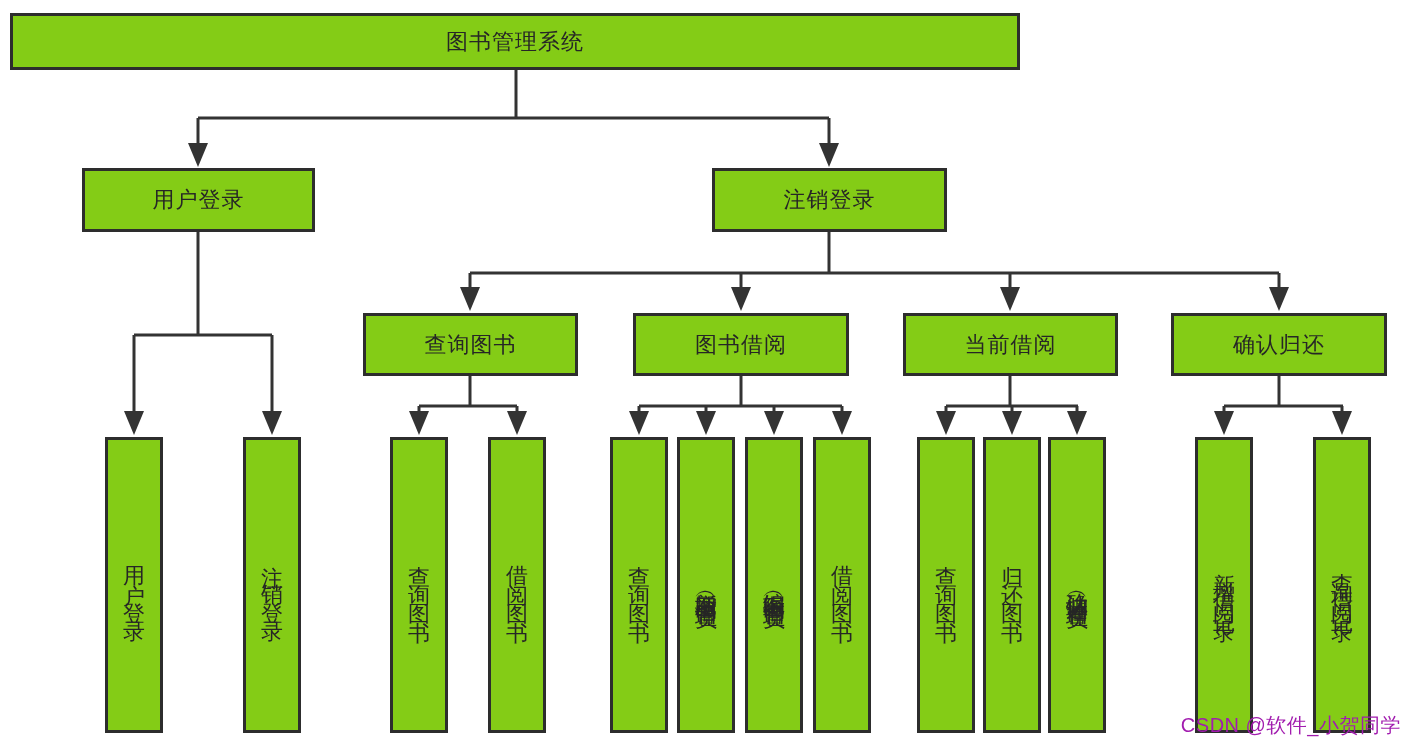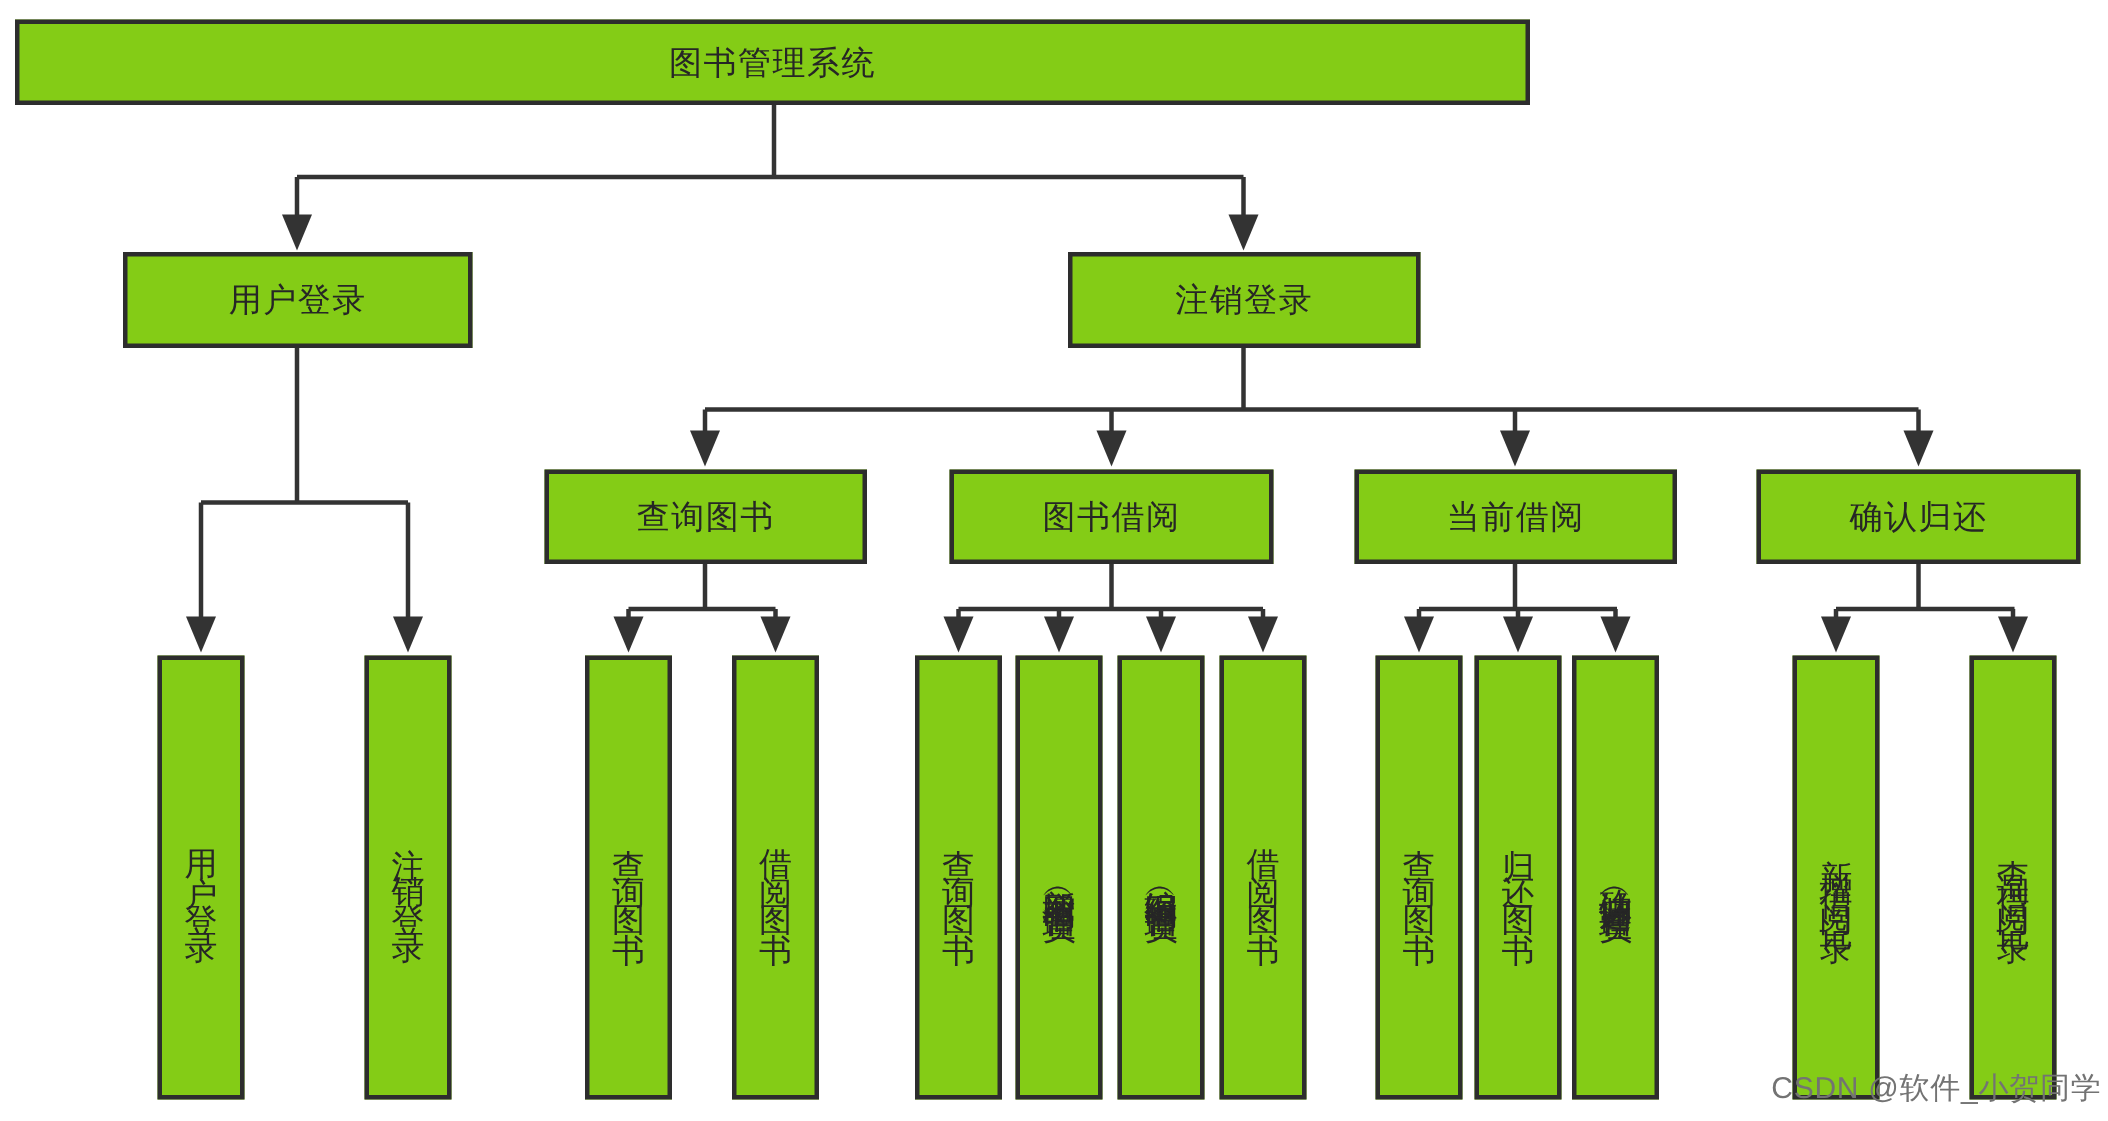--- a/index.html
+++ b/index.html
@@ -41,21 +41,21 @@
     white-space: nowrap;
   }
   .sp-lg { letter-spacing: 0.85em; }
   .sp-md { letter-spacing: 0.45em; }
   .sp-sm { letter-spacing: 0.10em; }
   .watermark {
     position: absolute;
     right: 4px;
     bottom: 8px;
     font-size: 20px;
-    color: #737373;
+    color: #a21caf;
     letter-spacing: 0.5px;
     white-space: nowrap;
   }
 </style>
 </head>
 <body>
 
 <div class="canvas">
 
   <svg class="wires" viewBox="0 0 1405 747" xmlns="http://www.w3.org/2000/svg">

